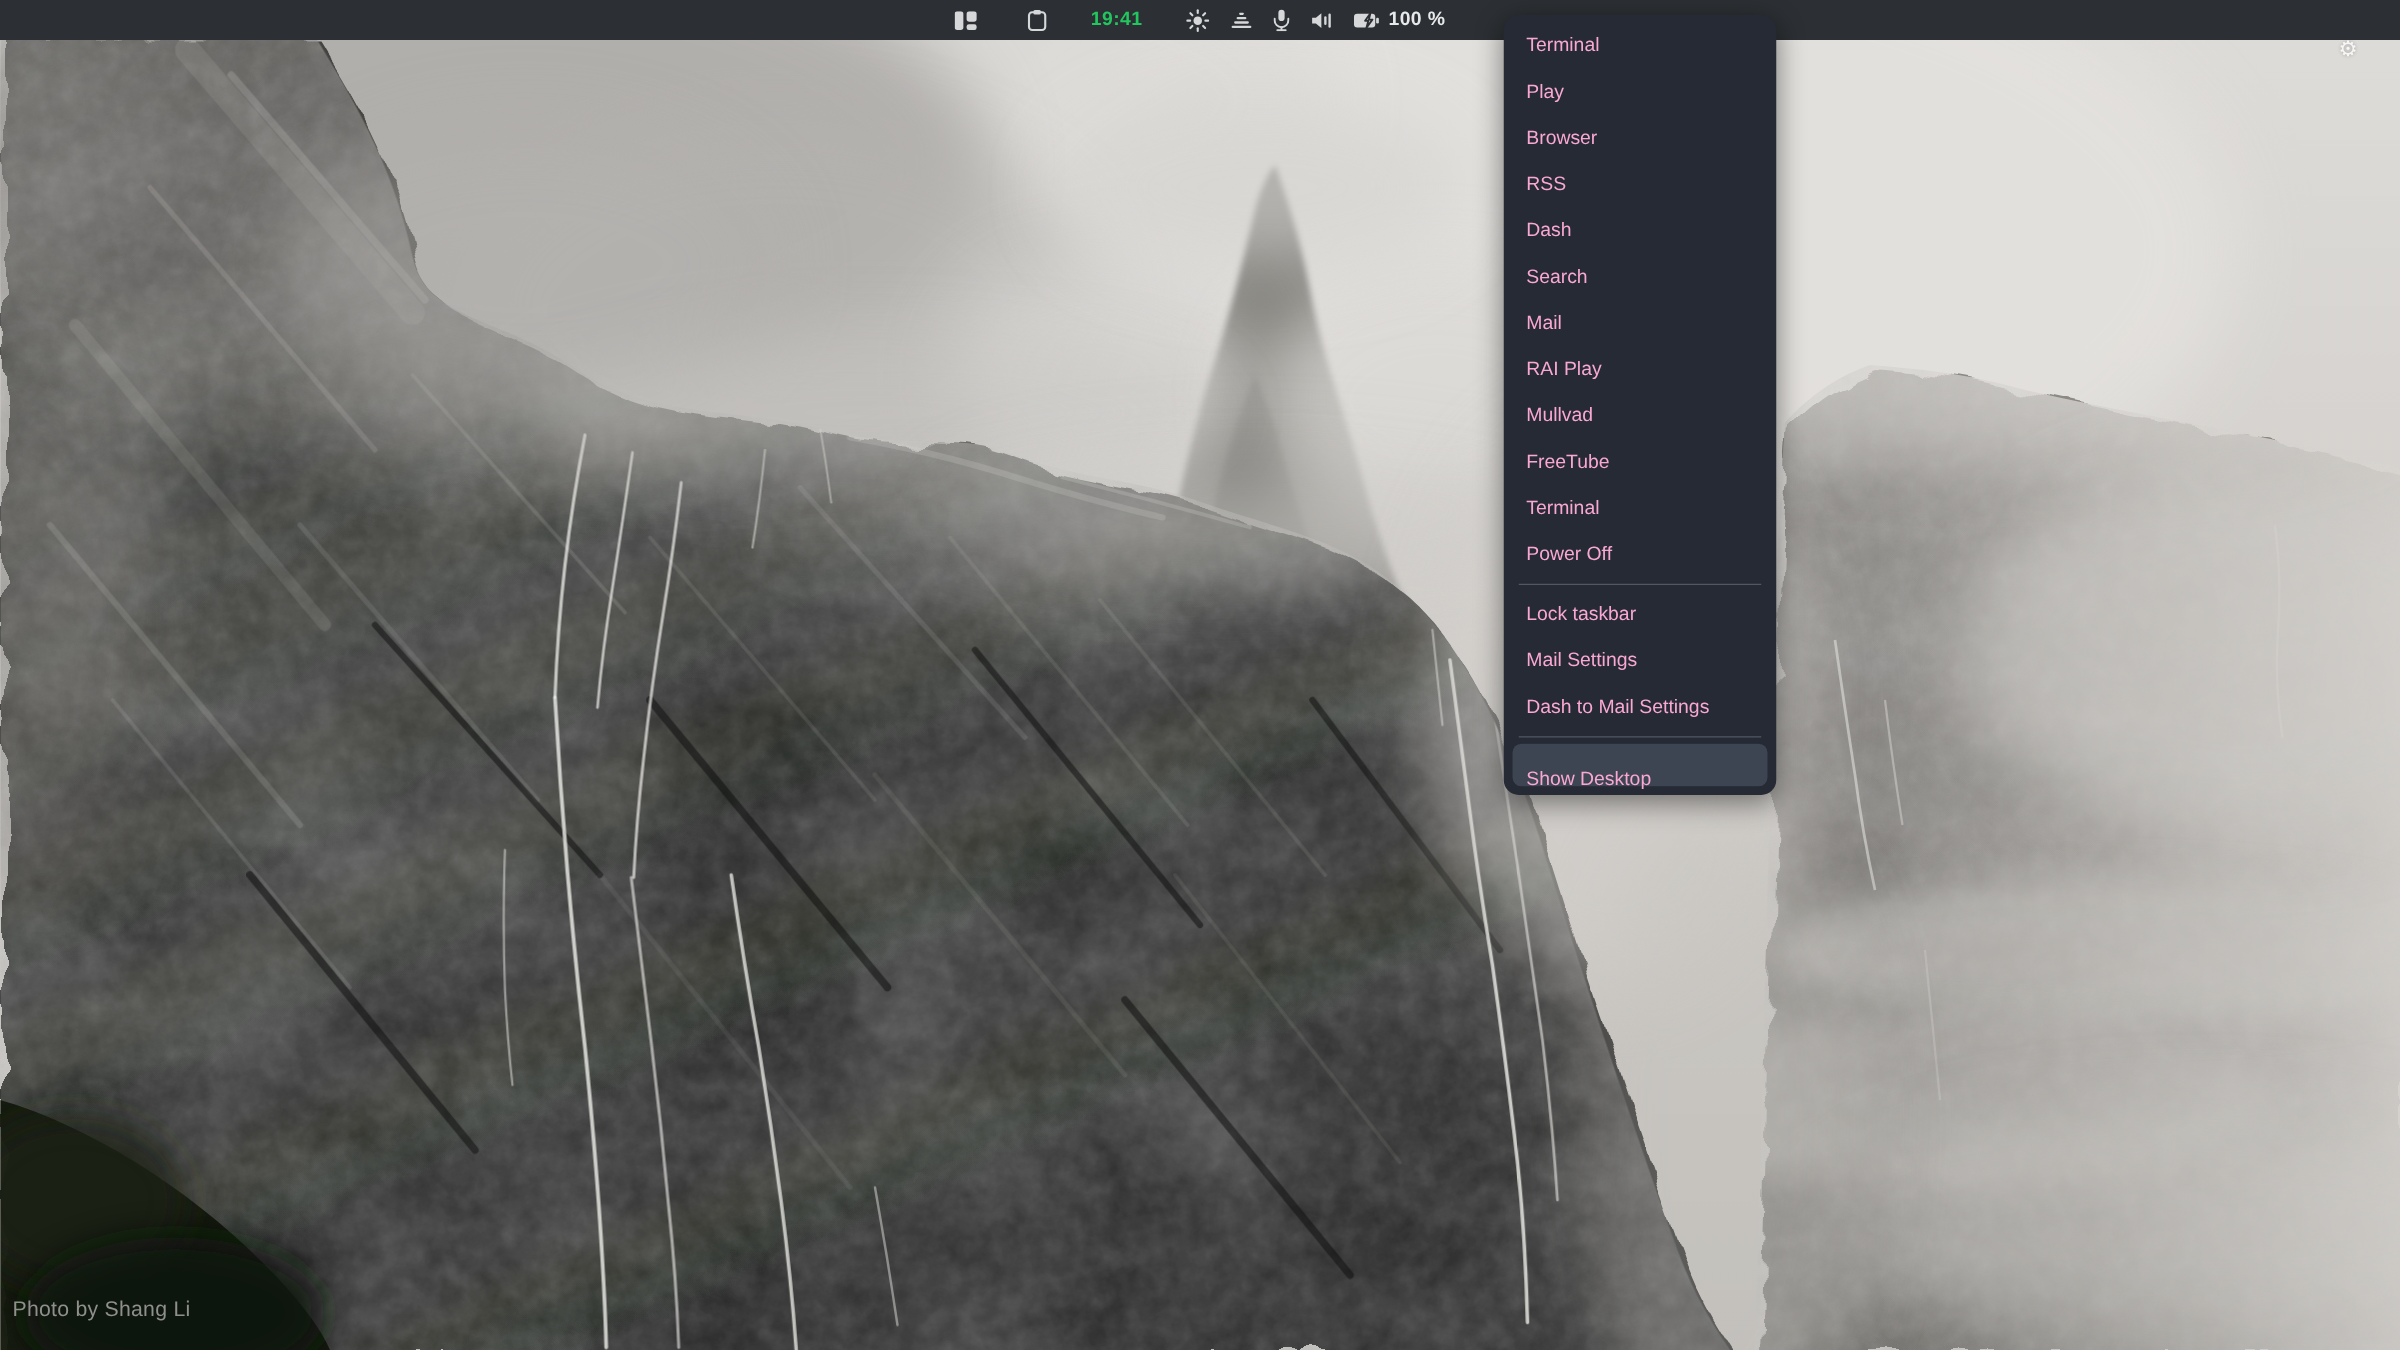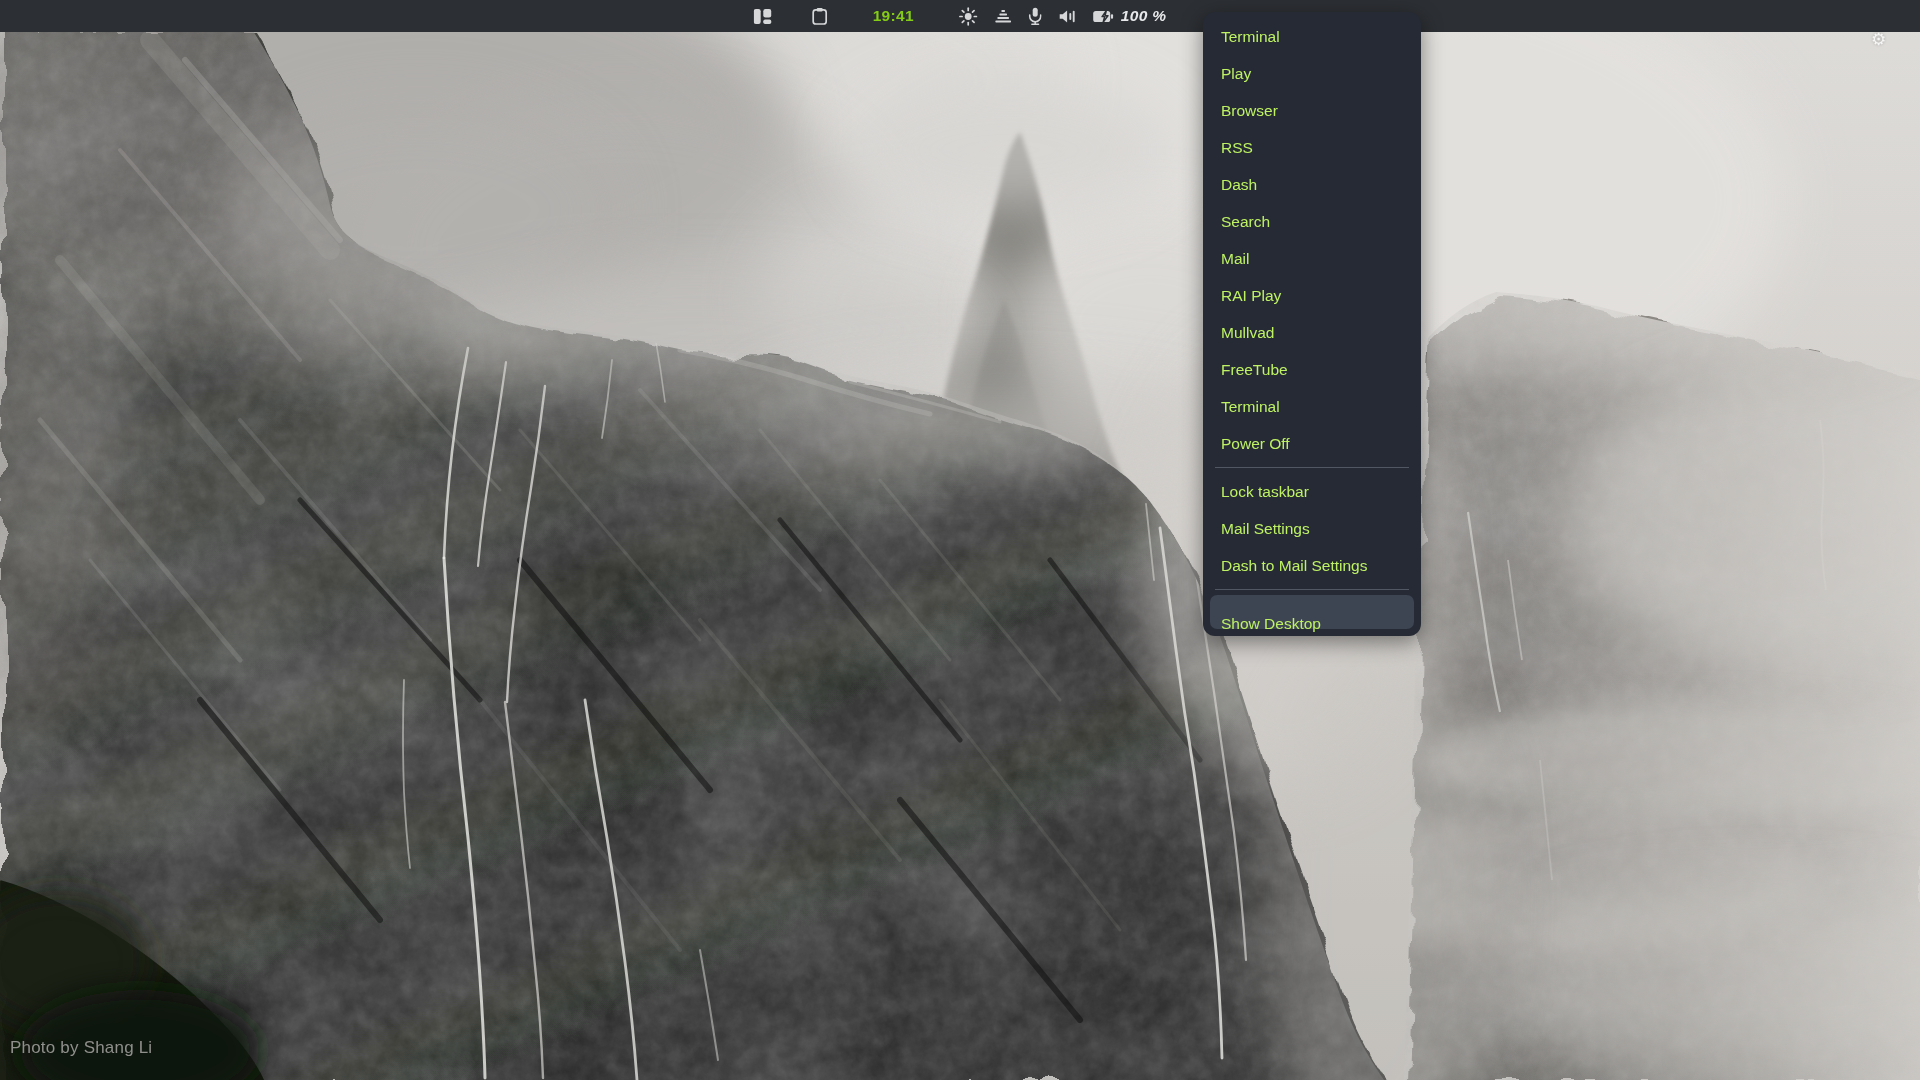--- a/index.html
+++ b/index.html
@@ -17,30 +17,30 @@
 
   
   #panel { position:absolute; top:0; left:0; width:1920px; height:32px;
            background:#2c2f33; z-index:5; }
   #panel-center { position:absolute; top:0; left:50%; transform:translateX(-50%);
                   height:32px; display:flex; align-items:center; gap:17px;
                   color:#d9dbdd; }
   .picon { display:flex; align-items:center; justify-content:center; cursor:pointer; }
   .picon svg { display:block; }
   #clipboard-wrap { margin-left:23px; }
-  #clock { margin:0 28px; font-size:15.5px; font-weight:700; color:#84cc16;
+  #clock { margin:0 18px; font-size:15.5px; font-weight:700; color:#22c55e;
            letter-spacing:.3px; cursor:pointer; }
   #battery-wrap { display:flex; align-items:center; gap:7px; cursor:pointer; }
-  #battery-label { font-size:15.5px; font-weight:700; color:#e8e9ea; letter-spacing:.3px;font-style:italic; }
+  #battery-label { font-size:15.5px; font-weight:700; color:#e8e9ea; letter-spacing:.3px; }
 
   
   #context-menu { position:absolute; left:1203px; top:12px; width:218px;
                   background:#252a34; border-radius:12px; padding:6px 0 7px 0;
                   box-shadow:0 6px 22px rgba(0,0,0,.45); z-index:10;
-                  font-size:15.5px; color:#bef264; }
+                  font-size:15.5px; color:#f9a8d4; }
   .menu-item { height:37px; line-height:37px; padding:0 18px; border-radius:6px;
                cursor:pointer; white-space:nowrap; }
   .menu-sep { height:1px; background:rgba(154,163,178,.38); margin:5px 12px; }
   .menu-item.highlight { margin:5px 7px 0 7px; height:34px; line-height:34px;
                          padding:12px 11px; background:#3d4452; border-radius:7px; }
 </style>
 </head>
 <body>
 
 <div id="stage">

